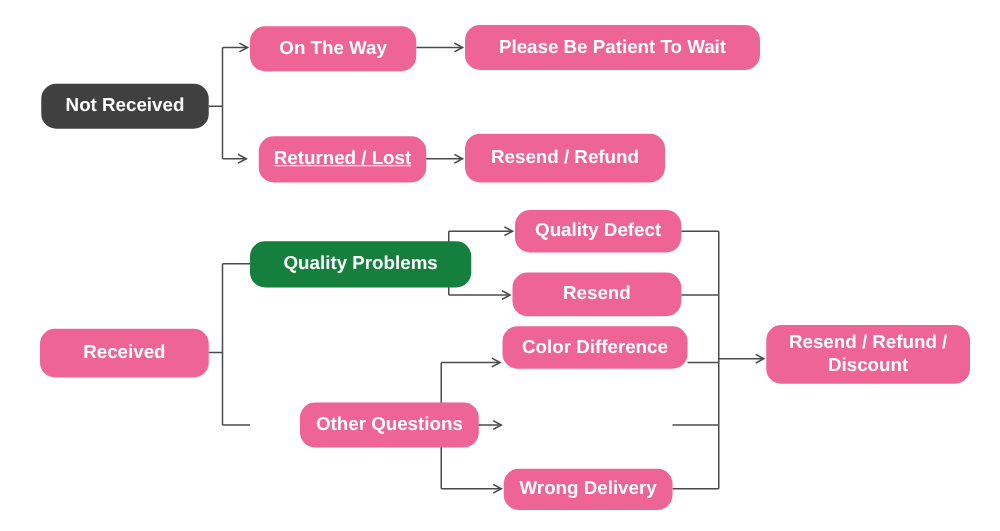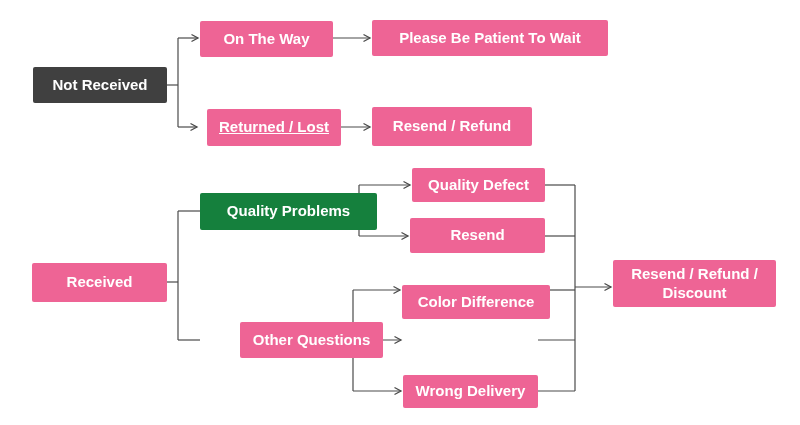--- a/index.html
+++ b/index.html
@@ -21,21 +21,21 @@
     top: 0;
   }
   .node {
     position: absolute;
     display: flex;
     align-items: center;
     justify-content: center;
     text-align: center;
     background: #ee6495;
     color: #ffffff;
-    border-radius: 2px;
+    border-radius: 12px;
     font-size: 15px;
     font-weight: bold;
     line-height: 1.25;
     padding: 0 5px;
     box-sizing: border-box;
   }
 </style>
 </head>
 <body style="background: rgb(255, 255, 255);">
 
@@ -95,20 +95,20 @@
   <div class="node" style="left: 32px; top: 263px; width: 135px; height: 39px; background: rgb(238, 100, 149); color: rgb(255, 255, 255);">Received</div>
 
   <div class="node" style="left: 200px; top: 193px; width: 177px; height: 37px; background: #15803d; color: rgb(255, 255, 255);">Quality Problems</div>
 
   <div class="node" style="left: 200px; top: 322px; width: 143px; height: 36px; background: rgb(238, 100, 149); color: rgb(255, 255, 255); margin-left: 40px;">Other Questions</div>
 
   <div class="node" style="left: 412px; top: 168px; width: 133px; height: 34px; background: rgb(238, 100, 149); color: rgb(255, 255, 255);">Quality Defect</div>
 
   <div class="node" style="left: 410px; top: 218px; width: 135px; height: 35px; background: rgb(238, 100, 149); color: rgb(255, 255, 255);">Resend</div>
 
-  <div class="node" style="left: 402px; top: 285px; width: 148px; height: 34px; background: rgb(238, 100, 149); color: rgb(255, 255, 255);">Color Difference</div>
+  <div class="node" style="left: 402px; top: 261px; width: 148px; height: 34px; background: rgb(238, 100, 149); color: rgb(255, 255, 255);">Color Difference</div>
 
 
   <div class="node" style="left: 403px; top: 375px; width: 135px; height: 33px; background: rgb(238, 100, 149); color: rgb(255, 255, 255);">Wrong Delivery</div>
 
   <div class="node" style="left: 613px; top: 260px; width: 163px; height: 47px; background: rgb(238, 100, 149); color: rgb(255, 255, 255);">Resend / Refund / Discount</div>
 
 </div>
 
 </body></html>

